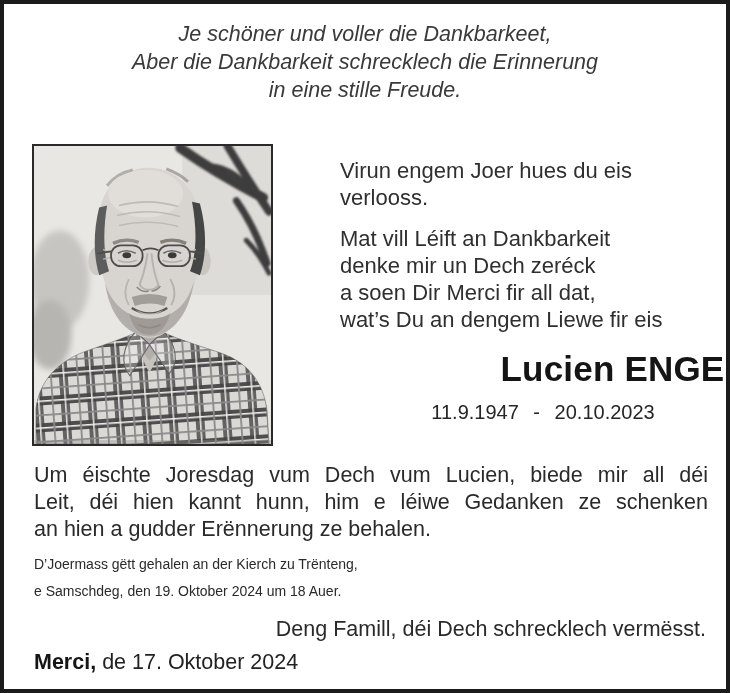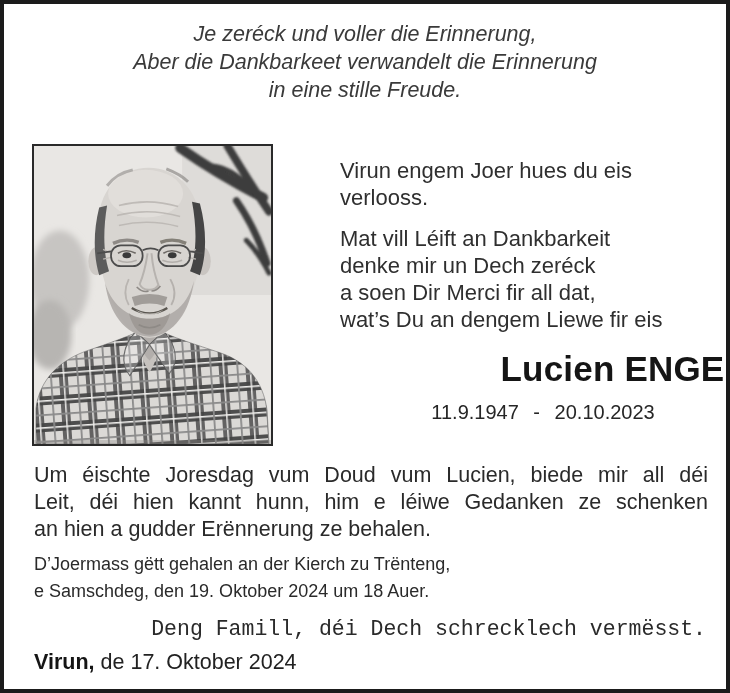--- a/index.html
+++ b/index.html
@@ -46,41 +46,41 @@
     font-size:20px;color:#262626;
     word-spacing:9px;
   }
   .body1{
     position:absolute;left:30px;top:458px;width:674px;
     font-size:21.5px;line-height:27px;color:#2a2a2a;
   }
   .body1 .j{text-align:justify;text-align-last:justify;}
   .body2{
     position:absolute;left:30px;top:547px;width:674px;
-    font-size:18px;line-height:27px;color:#2a2a2a;
+    font-size:14px;line-height:27px;color:#2a2a2a;
   }
   .closing{
     position:absolute;left:30px;top:612px;width:672px;
     text-align:right;
-    font-size:21.5px;line-height:27px;color:#2a2a2a;font-family:Liberation Mono, monospace;
+    font-size:21.5px;line-height:27px;color:#2a2a2a;
   }
   .placedate{
     position:absolute;left:30px;top:645px;width:674px;
     font-size:21.5px;line-height:27px;color:#222222;
   }
   .placedate .place{font-weight:bold;margin-right:6px;color:#151515;}
 </style>
 </head>
 <body>
 
 <div class="notice">
 
   <div class="quote">
-    <div>Je zeréck und voller die Erinnerung,</div>
-    <div>Aber die Dankbarkeet verwandelt die Erinnerung</div>
+    <div>Je schöner und voller die Dankbarkeet,</div>
+    <div>Aber die Dankbarkeit schrecklech die Erinnerung</div>
     <div>in eine stille Freude.</div>
   </div>
 
   <div class="photo">
     <svg viewBox="0 0 240 300" preserveAspectRatio="none">
       <defs>
         <pattern id="plaid" width="27" height="27" patternUnits="userSpaceOnUse" patternTransform="rotate(-4)">
           <rect width="27" height="27" fill="#dbd9d6"></rect>
           <rect y="9" width="27" height="9" fill="#4e4e4e"></rect>
           <rect x="9" width="9" height="27" fill="#454545" opacity="0.8"></rect>
@@ -175,29 +175,29 @@
       <div>Mat vill Léift an Dankbarkeit</div>
       <div>denke mir un Dech zeréck</div>
       <div>a soen Dir Merci fir all dat,</div>
       <div>wat’s Du an dengem Liewe fir eis</div>
     </div>
     <div class="name">Lucien ENGEL</div>
     <div class="dates">11.9.1947 - 20.10.2023</div>
   </div>
 
   <div class="body1">
-    <div class="j">Um éischte Joresdag vum Doud vum Lucien, biede mir all déi</div>
+    <div class="j">Um éischte Joresdag vum Dech vum Lucien, biede mir all déi</div>
     <div class="j">Leit, déi hien kannt hunn, him e léiwe Gedanken ze schenken</div>
     <div>an hien a gudder Erënnerung ze behalen.</div>
   </div>
 
   <div class="body2">
     <div>D’Joermass gëtt gehalen an der Kierch zu Trënteng,</div>
     <div>e Samschdeg, den 19. Oktober 2024 um 18 Auer.</div>
   </div>
 
   <div class="closing">Deng Famill, déi Dech schrecklech vermësst.</div>
 
   <div class="placedate">
-    <span class="place">Virun,</span><span>de 17. Oktober 2024</span>
+    <span class="place">Merci,</span><span>de 17. Oktober 2024</span>
   </div>
 
 </div>
 
 </body></html>

